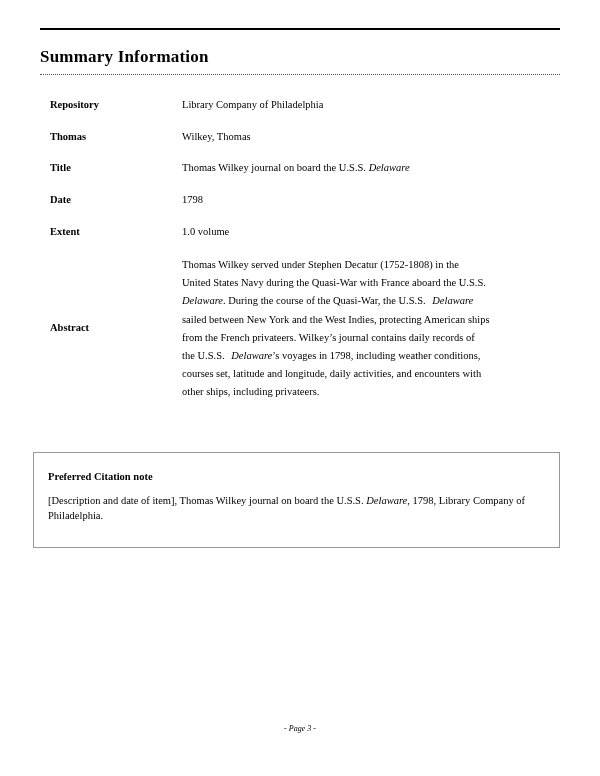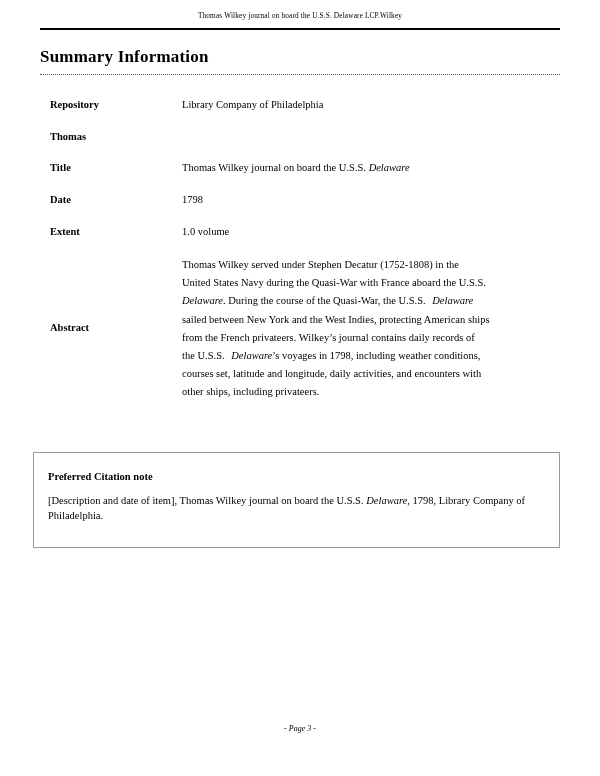--- a/index.html
+++ b/index.html
@@ -129,37 +129,37 @@
     font-size: 8px;
     color: #000;
     font-style: italic;
   }
 </style>
 </head>
 <body>
 
 <div class="page">
 
-  <div class="running-header">Thomas Wilkey journal on board the U.S.S. Delaware  LCP.Wilkey</div>
 
   <div class="header-rule"></div>
 
   <div class="section-title">Summary Information</div>
 
   <div class="dotted-rule"></div>
 
   <div class="fields">
 
     <div class="field-row">
       <div class="field-label">Repository</div>
       <div class="field-value">Library Company of Philadelphia</div>
     </div>
 
     <div class="field-row">
       <div class="field-label">Thomas</div>
+      <div class="field-value">Wilkey, Thomas</div>
     </div>
 
     <div class="field-row">
       <div class="field-label">Title</div>
       <div class="field-value">
         <span>Thomas Wilkey journal on board the U.S.S. </span><em>Delaware</em>
       </div>
     </div>
 
     <div class="field-row">

